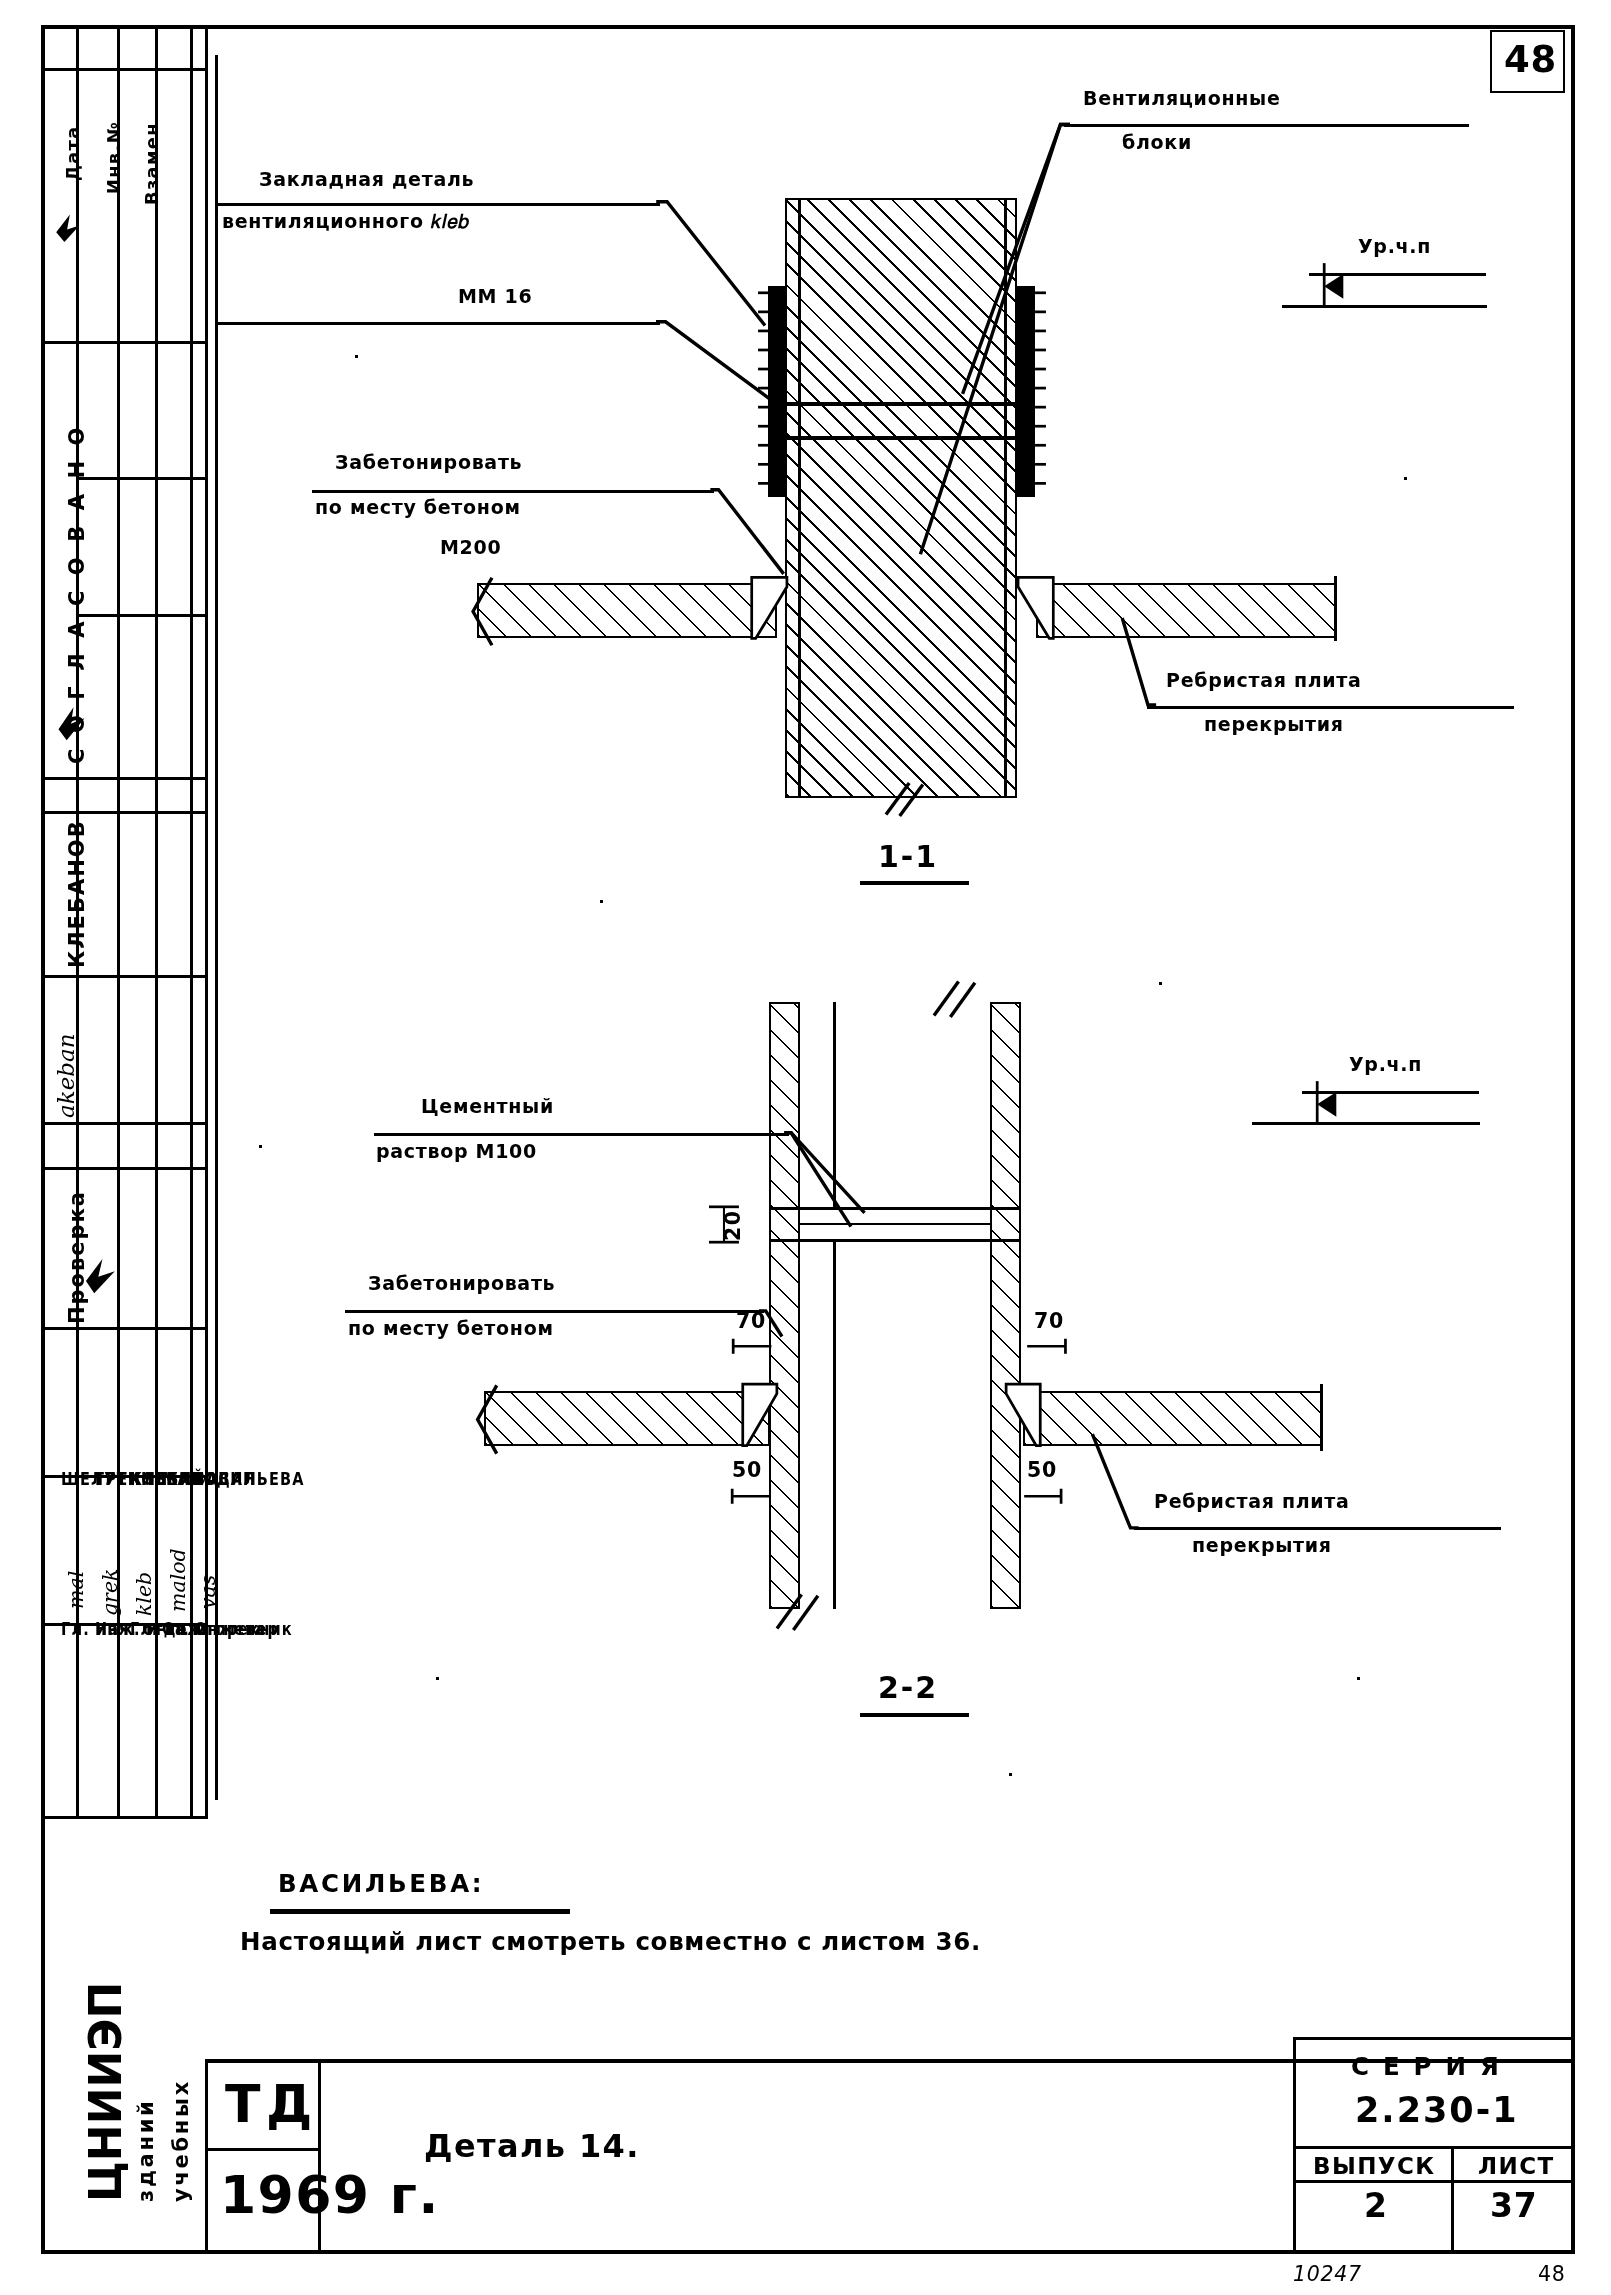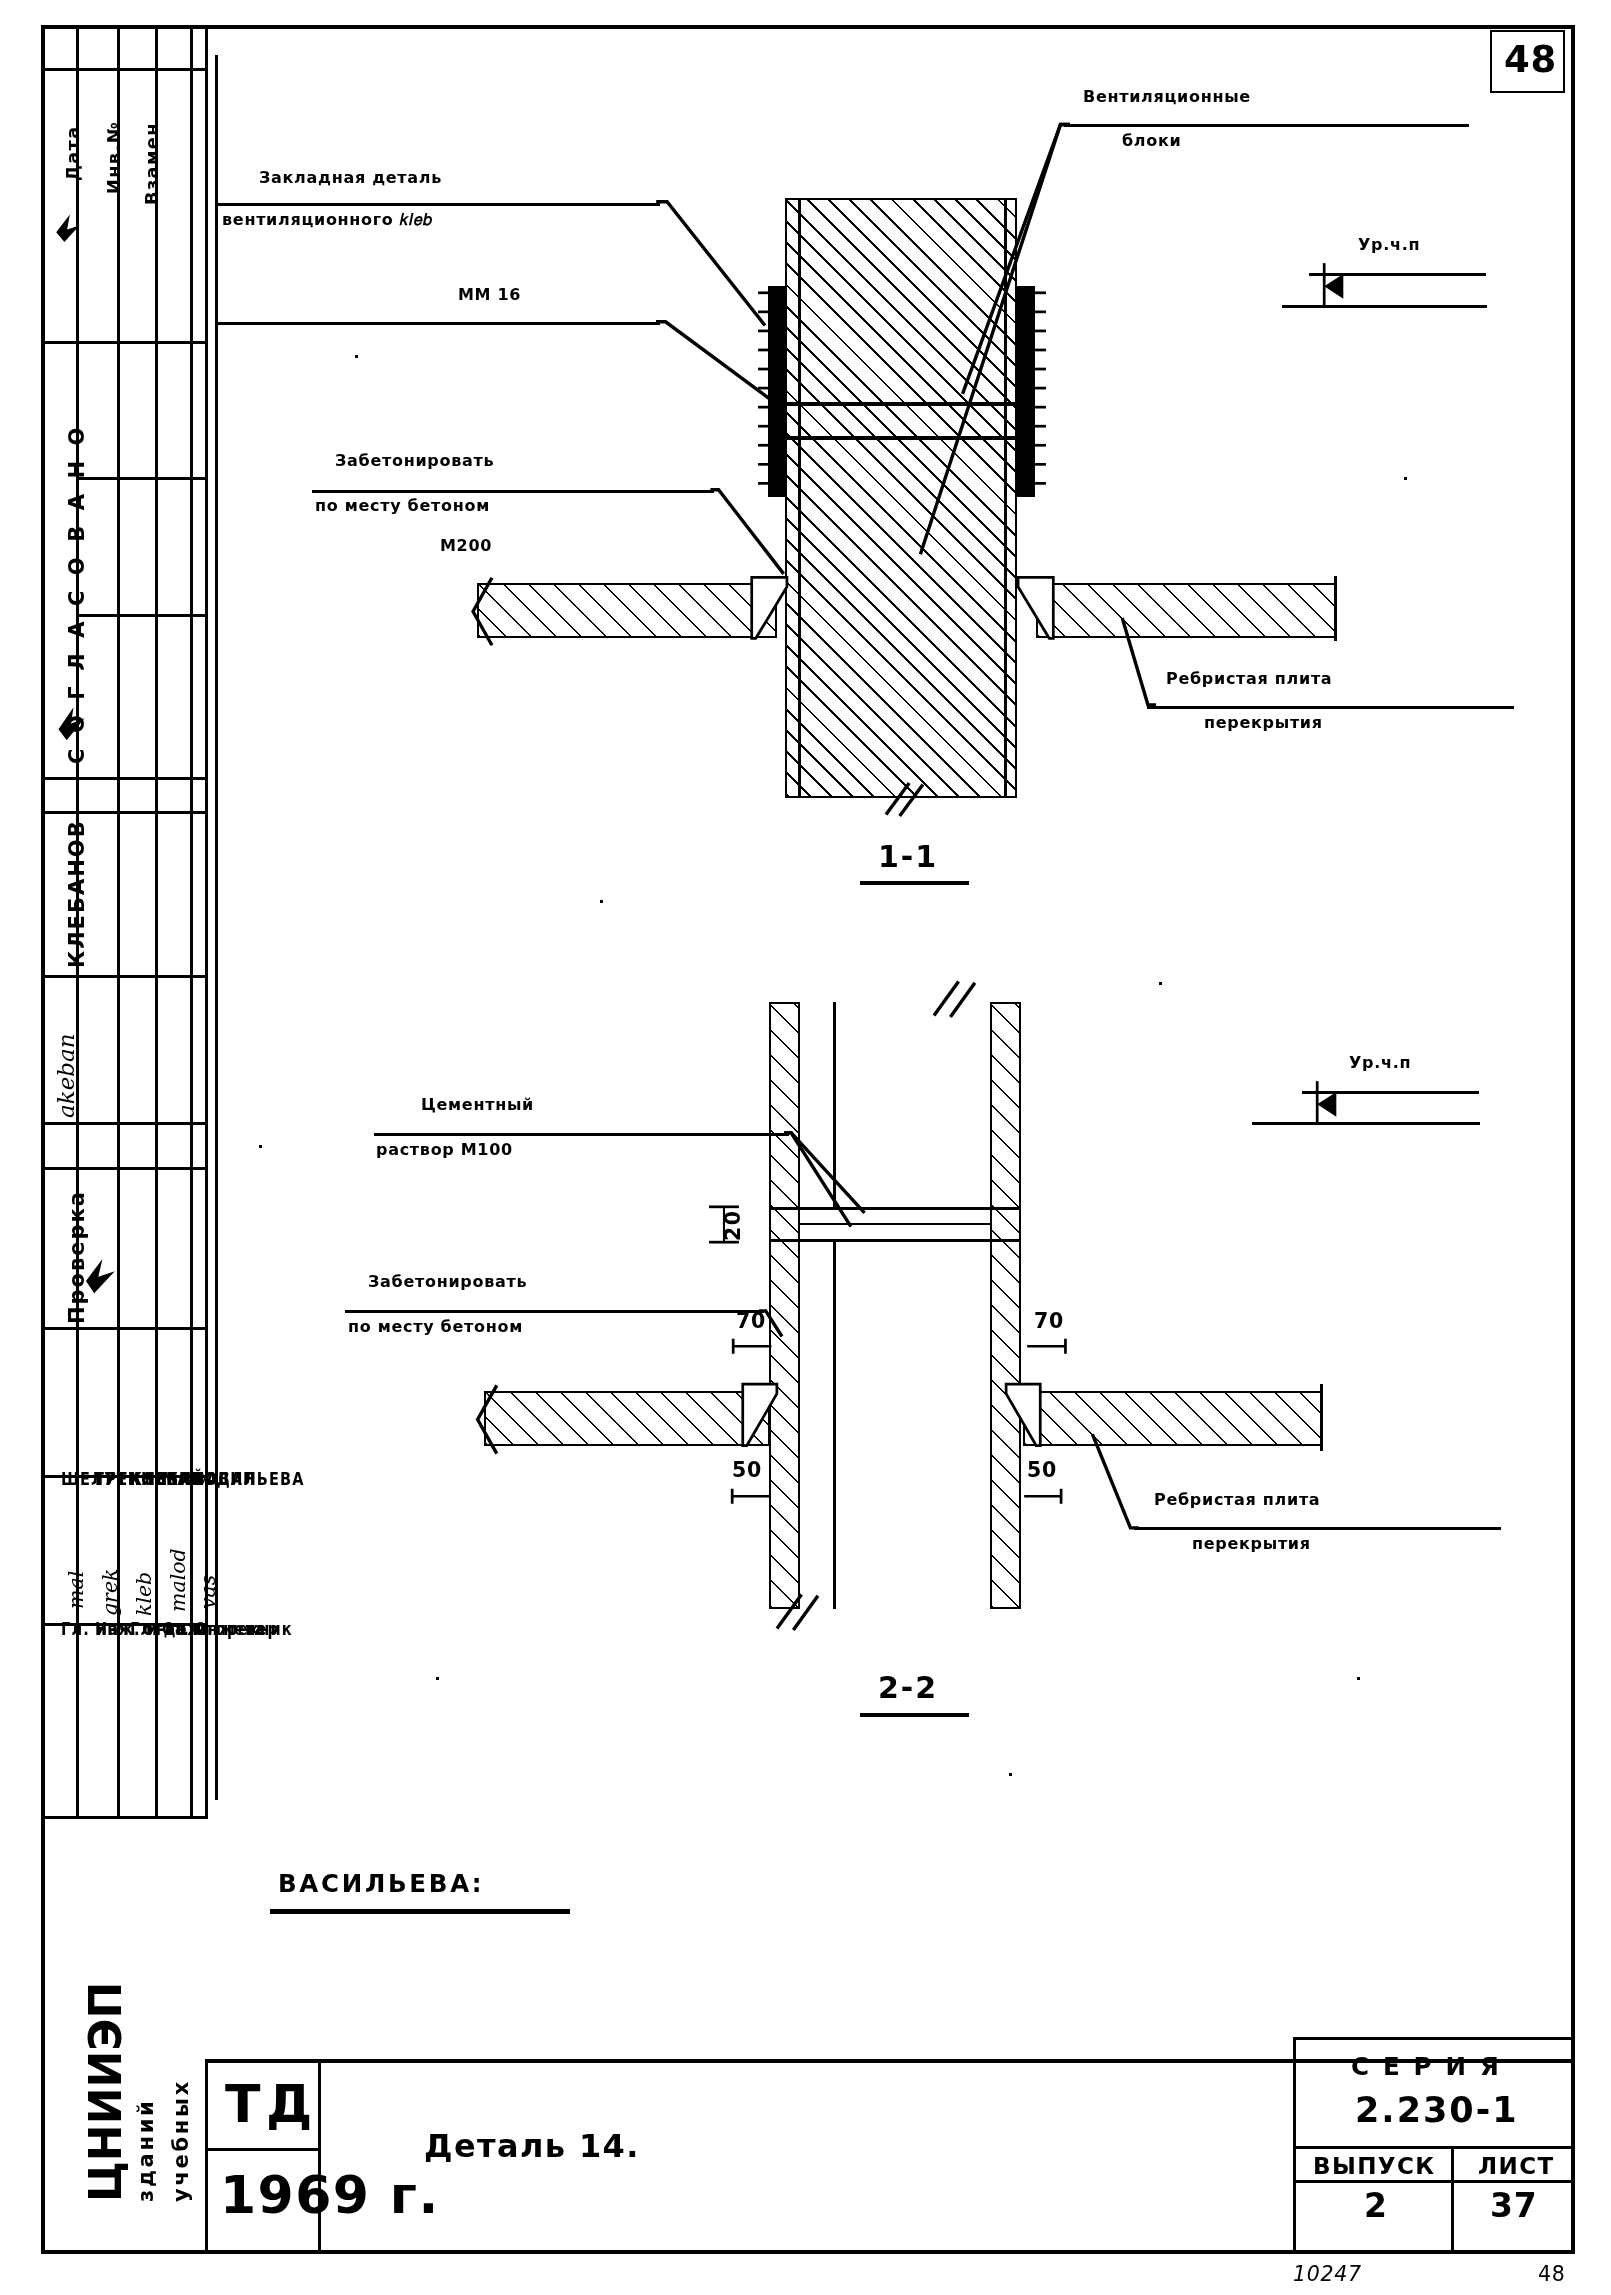--- a/index.html
+++ b/index.html
@@ -8,21 +8,21 @@
 
   
   .ln{position:absolute;background:#000;}
   .bx{position:absolute;border:2px solid #000;box-sizing:border-box;}
 
   
   .t{position:absolute;white-space:nowrap;font-weight:bold;letter-spacing:0.7px;
      font-family:"DejaVu Sans",sans-serif;}
   .vt{position:absolute;white-space:nowrap;font-weight:bold;letter-spacing:1.4px;
       transform-origin:0 0;transform:rotate(-90deg);font-family:"DejaVu Sans",sans-serif;}
-  .lbl{font-size:16px;}
+  .lbl{font-size:19px;}
   .lbl-sm{font-size:17.7px;}
   .cond{transform:scaleX(.82);transform-origin:0 50%;}
 
   
   .hatch{position:absolute;box-sizing:border-box;border:2px solid #000;
     background-image:repeating-linear-gradient(45deg,#000 0 2px,transparent 2px 15px);}
   .hatch-lite{position:absolute;box-sizing:border-box;border:2px solid #000;
     background-image:repeating-linear-gradient(45deg,#000 0 1.4px,transparent 1.4px 17.7px);}
   .solidfill{position:absolute;background:#000;}
 
@@ -313,20 +313,21 @@
 
   <div class="t lbl" style="left:1154px;top:1490px;">Ребристая   плита</div>
   <div class="leader" style="left:1134px;top:1527px;width:367px;"></div>
   <div class="t lbl" style="left:1192px;top:1534px;">перекрытия</div>
   <svg style="left:1088px;top:1430px;width:55px;height:102px;" viewBox="0 0 80 150">
     <path d="M74 144 L62 144 L6 6" stroke="#000" stroke-width="5" fill="none"></path>
   </svg>
 
   <div class="t" style="left:278px;top:1869px;font-size:24.5px;letter-spacing:2.7px;">ВАСИЛЬЕВА:</div>
   <div class="ln" style="left:270px;top:1909px;width:300px;height:4.8px;"></div>
+  <div class="t" style="left:240px;top:1927px;font-size:24.5px;letter-spacing:0.7px;">Настоящий   лист   смотреть   совместно    с  листом  36.</div>
 
   <div class="ln" style="left:205px;top:2059px;width:1370px;height:4.1px;"></div>
   <div class="ln" style="left:205px;top:2059px;width:3.4px;height:195px;"></div>
   <div class="ln" style="left:318px;top:2059px;width:3.4px;height:195px;"></div>
   <div class="ln" style="left:205px;top:2148px;width:116px;height:3.4px;"></div>
   <div class="ln" style="left:1293px;top:2037px;width:3.4px;height:217px;"></div>
   <div class="ln" style="left:1293px;top:2037px;width:282px;height:3.4px;"></div>
   <div class="ln" style="left:1293px;top:2146px;width:282px;height:3.4px;"></div>
   <div class="ln" style="left:1451px;top:2146px;width:3.4px;height:108px;"></div>
   <div class="ln" style="left:1293px;top:2180px;width:282px;height:2.7px;"></div>

